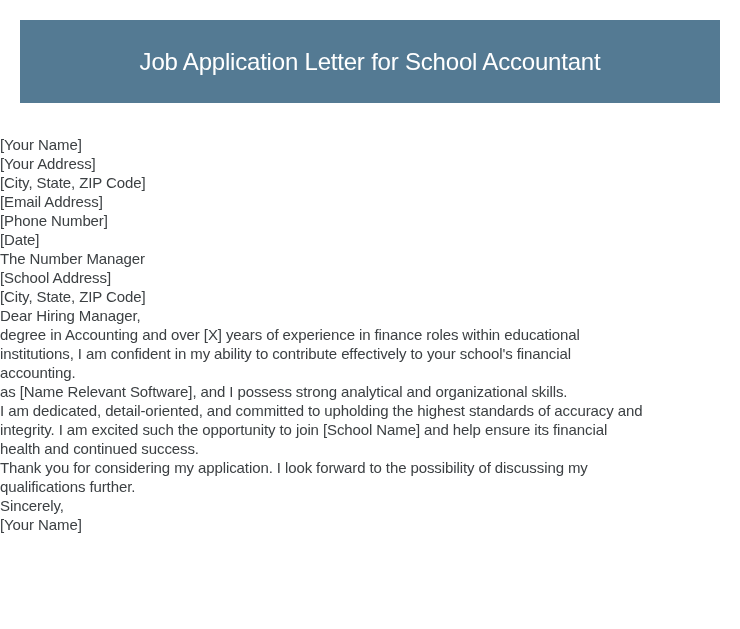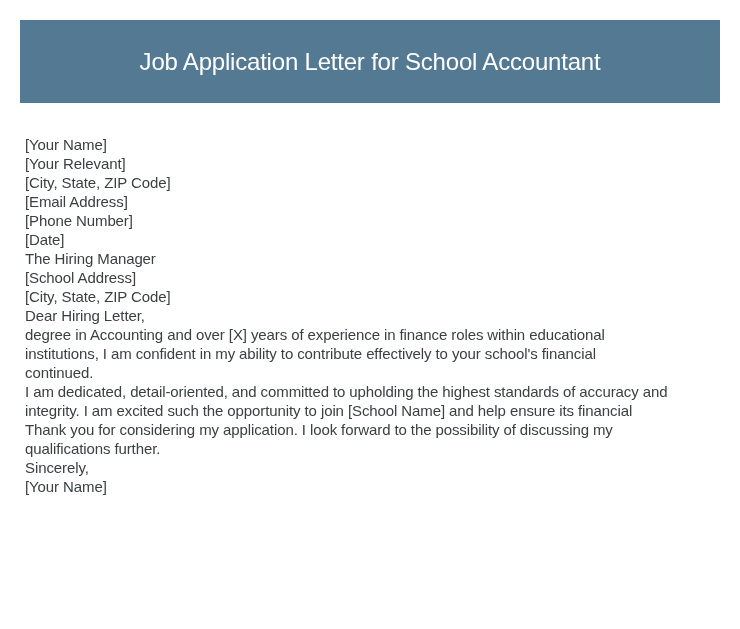--- a/index.html
+++ b/index.html
@@ -23,52 +23,54 @@
   }
   .banner-title {
     color: #ffffff;
     font-size: 24px;
     font-weight: 500;
     letter-spacing: -0.2px;
     text-align: right;
   }
   .letter {
     position: absolute;
-    left: 25px;
+    left: 0;
     top: 135px;
     width: 712px;
     color: #3c4043;
     font-size: 15px;
     line-height: 19px;
     letter-spacing: -0.1px;
   }
   .letter .line {
     white-space: pre;
   }
 </style>
 </head>
 <body style="background: rgb(255, 255, 255);">
 
 <div class="banner" style="background: rgb(84, 122, 147);">
   <h1 class="banner-title" style="color: rgb(255, 255, 255);">Job Application Letter for School Accountant</h1>
 </div>
 
 <div class="letter" style="color: rgb(60, 64, 67);">
     <div class="line">[Your Name]</div>
-    <div class="line">[Your Relevant]</div>
+    <div class="line">[Your Address]</div>
     <div class="line">[City, State, ZIP Code]</div>
     <div class="line">[Email Address]</div>
     <div class="line">[Phone Number]</div>
     <div class="line">[Date]</div>
-    <div class="line">The Hiring Manager</div>
+    <div class="line">The Number Manager</div>
     <div class="line">[School Address]</div>
     <div class="line">[City, State, ZIP Code]</div>
-    <div class="line">Dear Hiring Letter,</div>
+    <div class="line">Dear Hiring Manager,</div>
     <div class="line">degree in Accounting and over [X] years of experience in finance roles within educational</div>
     <div class="line">institutions, I am confident in my ability to contribute effectively to your school's financial</div>
-    <div class="line">continued.</div>
+    <div class="line">accounting.</div>
+    <div class="line">as [Name Relevant Software], and I possess strong analytical and organizational skills.</div>
     <div class="line">I am dedicated, detail-oriented, and committed to upholding the highest standards of accuracy and</div>
     <div class="line">integrity. I am excited such the opportunity to join [School Name] and help ensure its financial</div>
+    <div class="line">health and continued success.</div>
     <div class="line">Thank you for considering my application. I look forward to the possibility of discussing my</div>
     <div class="line">qualifications further.</div>
     <div class="line">Sincerely,</div>
     <div class="line">[Your Name]</div>
   </div>
 
 </body></html>

